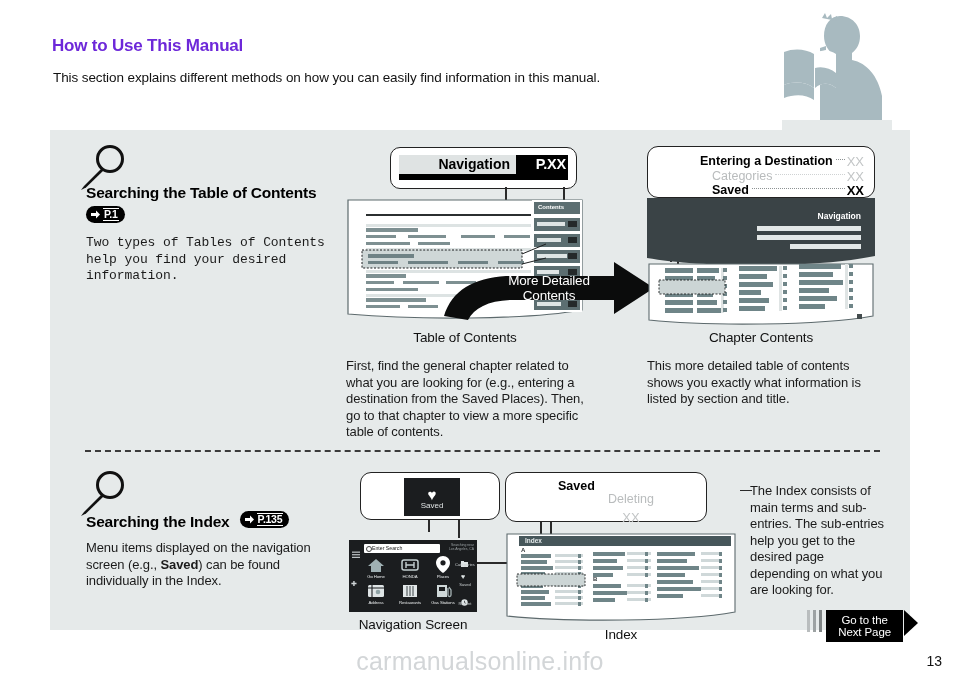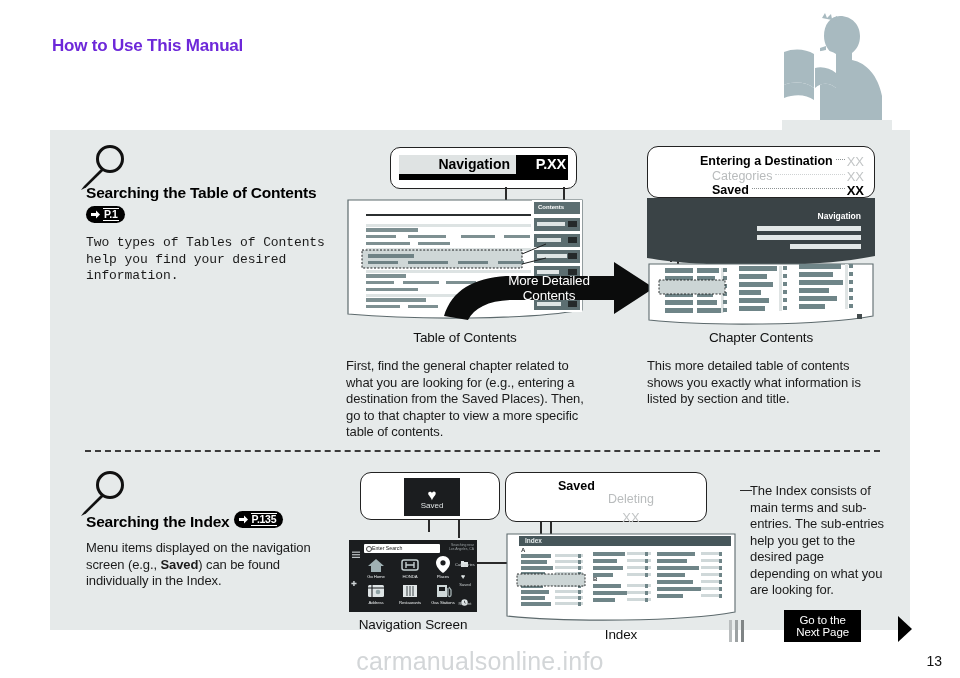--- a/index.html
+++ b/index.html
@@ -145,21 +145,21 @@
   .savedbox{
     position:absolute;background:#1b1d1f;
   }
   .savedbox .hrt{position:absolute;left:50%;top:9px;transform:translateX(-50%);
     color:#fff;font-size:15px;line-height:15px;}
   .savedbox .lb{position:absolute;left:0;right:0;bottom:6px;text-align:center;
     color:#dfe3e4;font-size:8px;}
 
   
   .nextpage{
-    position:absolute;right:48px;bottom:36px;display:flex;align-items:flex-end;gap:36px;
+    position:absolute;right:42px;bottom:36px;display:flex;align-items:flex-start;
   }
   .nextpage .bars{display:flex;gap:3px;margin-right:4px;}
   .nextpage .bars i{display:block;width:3px;height:22px;background:#b9bdbe;}
   .nextpage .bars i:nth-child(2){background:#9da2a3;}
   .nextpage .bars i:nth-child(3){background:#7f8485;}
   .nextpage .btn{
     background:#000;color:#fff;font-size:11.5px;line-height:12px;
     padding:4px 12px;text-align:center;letter-spacing:-0.1px;
   }
   .nextpage .tri{
@@ -182,20 +182,21 @@
   
   .ln{position:absolute;background:#2a2a2a;}
   .dot{position:absolute;width:5px;height:5px;border-radius:50%;background:#111;}
 </style>
 </head>
 <body>
 
 <div class="page">
 
   <div class="page-title">How to Use This Manual</div>
+  <div class="page-subtitle">This section explains different methods on how you can easily find information in this manual.</div>
 
   <div class="reader">
     <svg viewBox="0 0 110 122" width="110" height="122">
       <g fill="#a8bac0">
         <path d="M58 8 C70 8 78 17 78 28 C78 36 75 41 70 45 L70 52 C85 55 96 68 100 88 L100 112 L38 112 L38 72 C38 60 44 52 52 47 C46 43 42 36 42 28 C42 17 48 8 58 8 Z"></path>
         <path d="M40 10 l3 -5 l2 5 l4 -4 l1 5 l5 -3 l0 5 z"></path>
         <path d="M44 38 l-6 2 l0 4 l6 -2 z"></path>
         <path d="M2 44 C12 40 24 41 32 46 L32 80 C24 74 12 73 2 77 Z"></path>
         <path d="M32 46 C40 41 48 42 54 46 L54 80 C48 75 40 74 32 80 Z" fill="#ffffff"></path>
         <path d="M2 77 C12 73 24 74 32 80 L32 92 C24 86 12 86 2 90 Z"></path>
@@ -436,21 +437,21 @@
 
     <div class="magnifier" style="left:30px;top:340px;">
       <svg viewBox="0 0 46 48" width="46" height="48">
         <circle cx="30" cy="15" r="12.5" fill="none" stroke="#111" stroke-width="3"></circle>
         <path d="M21.5 24.5 L4 42 L1 46 L6 43.5 L23.5 26.5 Z" fill="#111"></path>
       </svg>
     </div>
 
     <div class="sec-head" style="left:36px;top:381px;">
       <span>Searching the Index</span>
-      <span class="pill" style="align-items:center;">
+      <span class="pill" style="margin-left:6px;align-items:center;">
         <span class="arw">
           <svg viewBox="0 0 11 11" width="11" height="11">
               <path d="M1 4 H6 V1.5 L10 5.5 L6 9.5 V7 H1 Z" fill="#fff"></path>
             </svg>
         </span>
         <span class="pnum">P.135</span>
       </span>
     </div>
 
     <div class="body-text" style="left:36px;top:410px;width:240px;">

